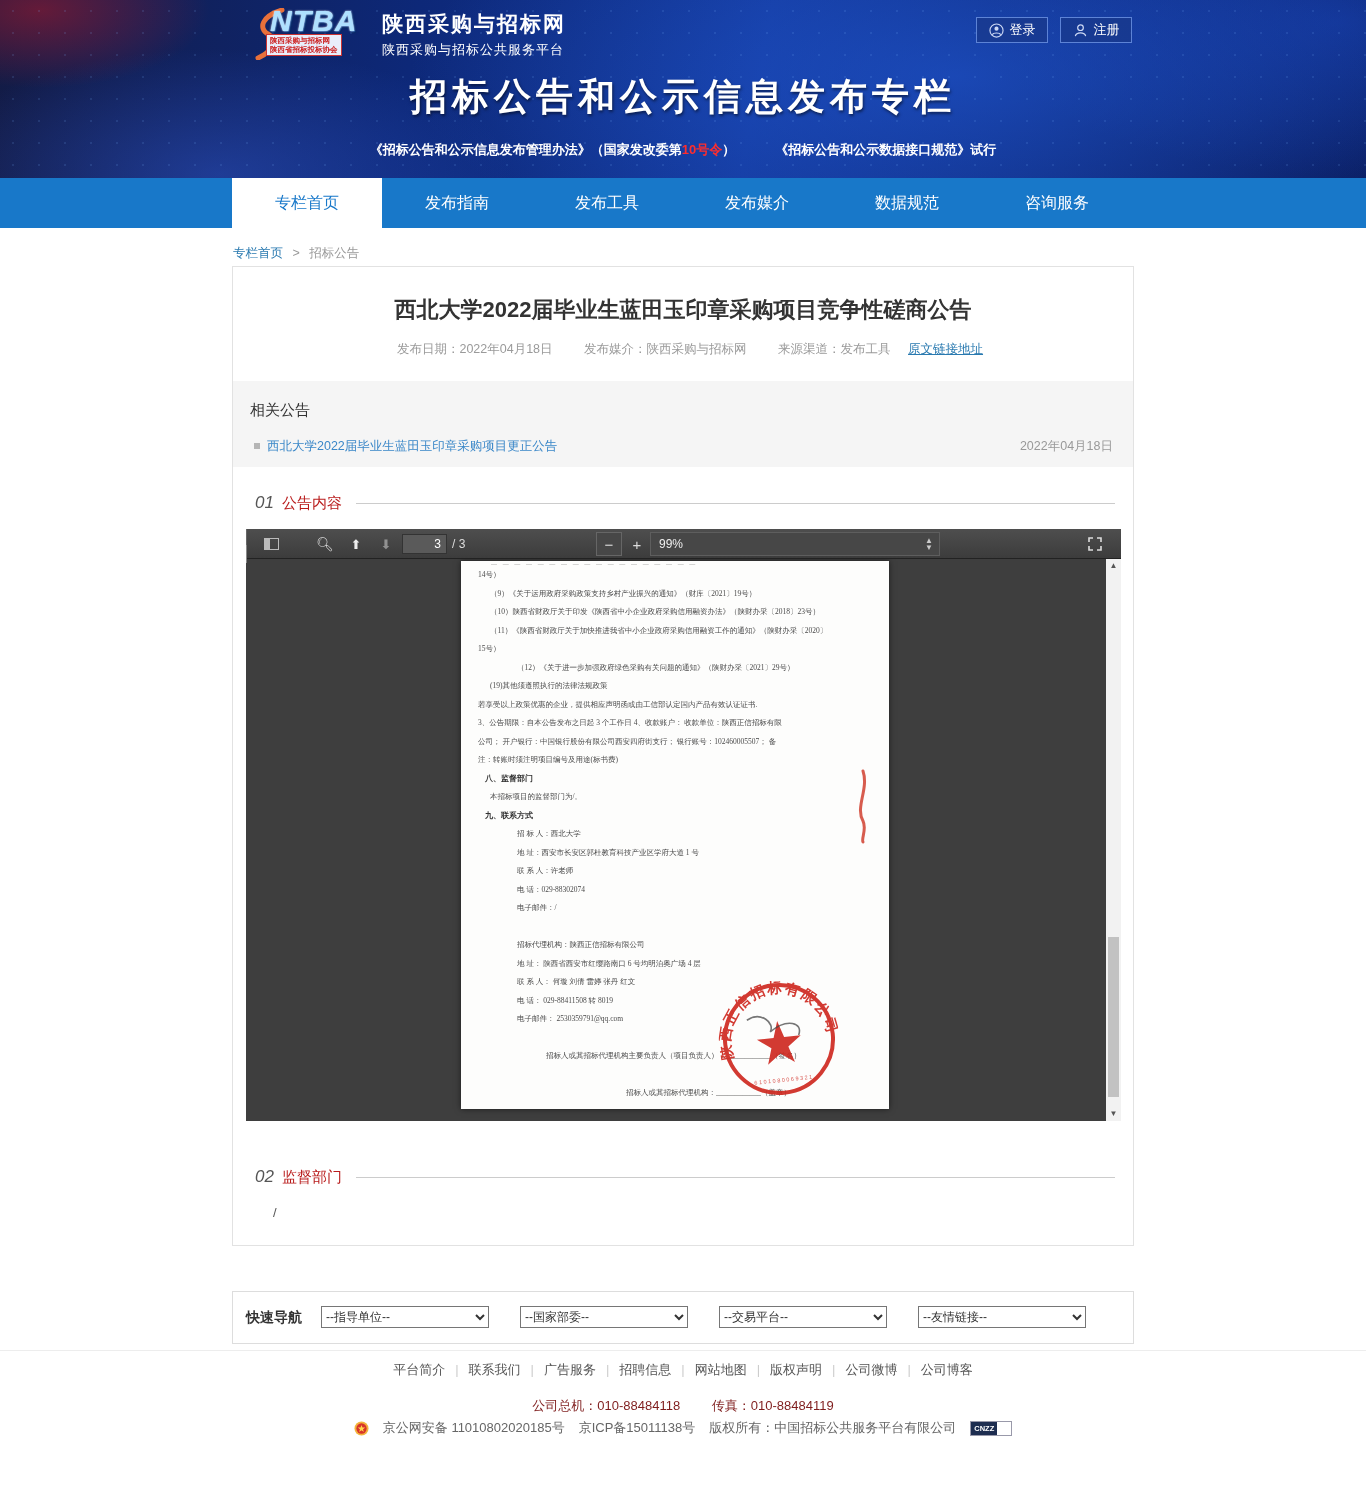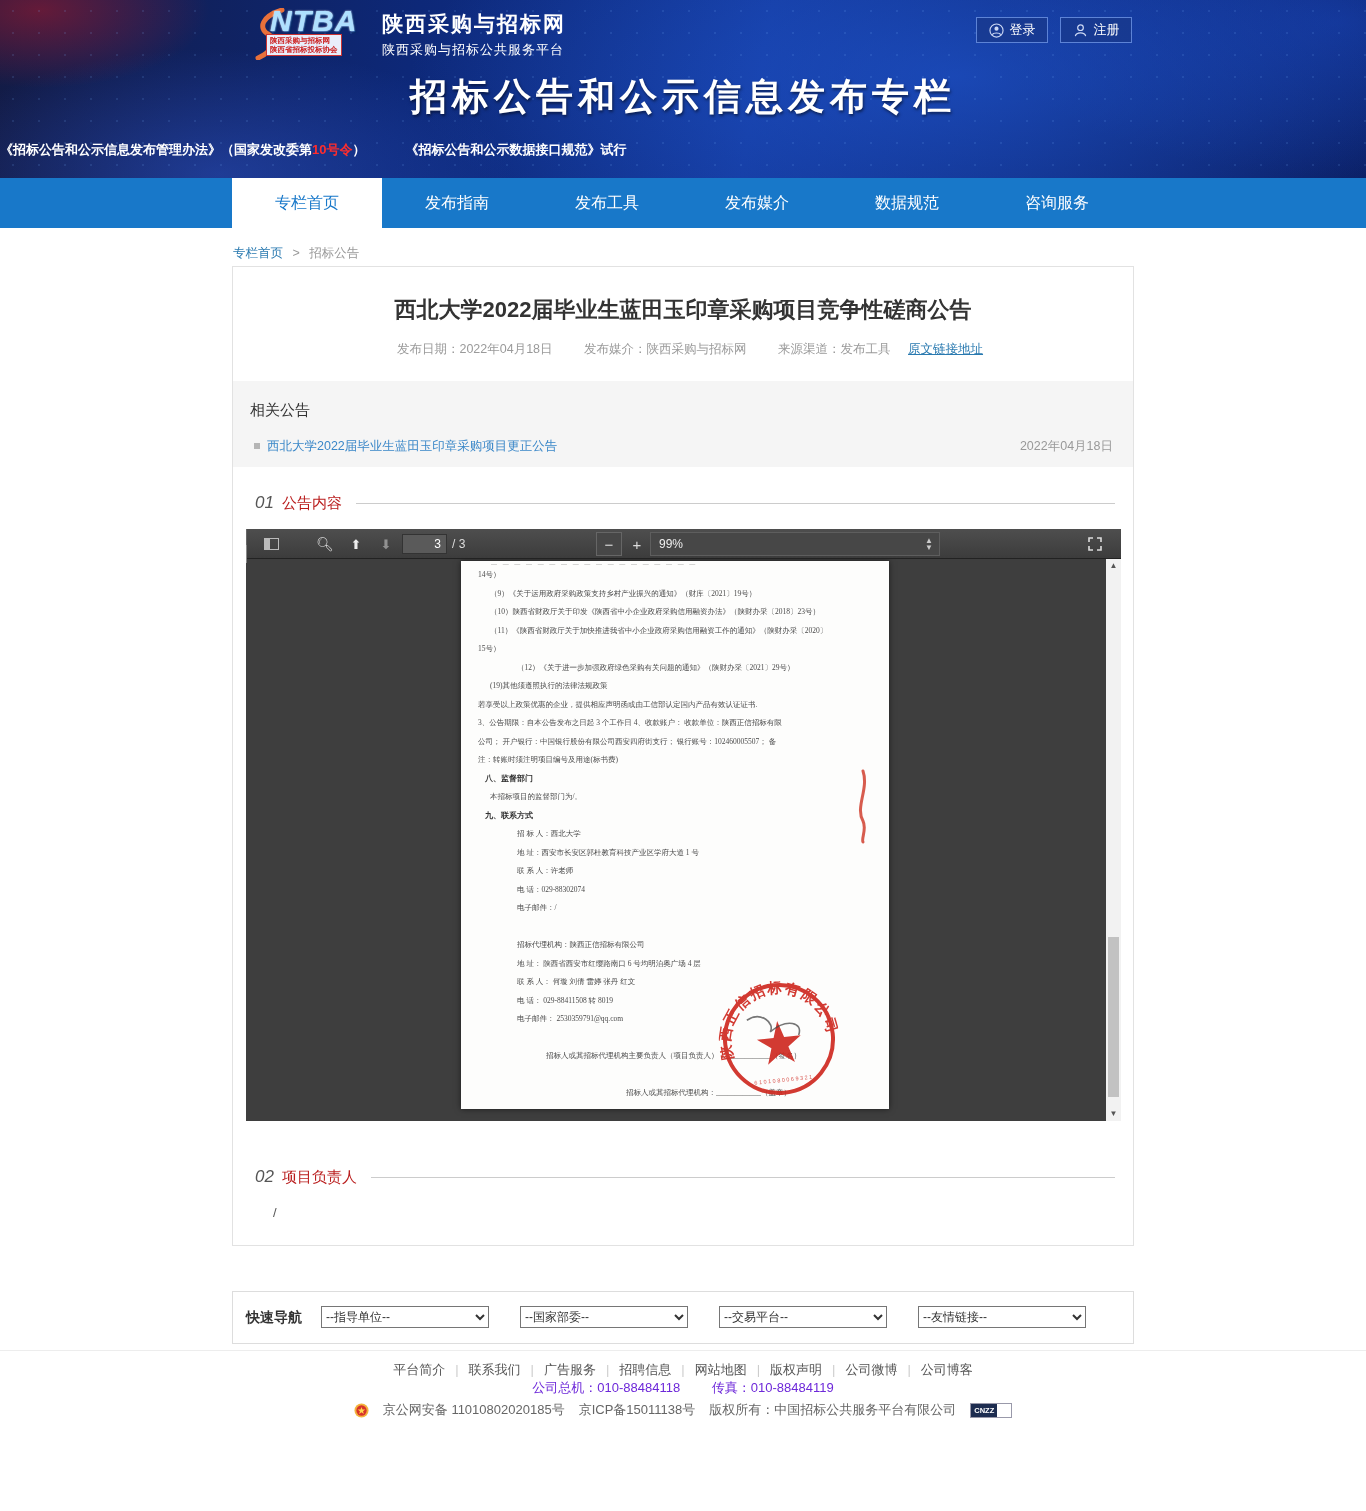--- a/index.html
+++ b/index.html
@@ -27,21 +27,21 @@
   .logo-badge { position:absolute; left:14px; top:26px; background:#e9eefb; border:1px solid #c33;
     color:#c22; font-size:7.5px; line-height:9px; padding:1px 3px; white-space:nowrap; font-weight:bold; }
   .logo-text { margin-left:10px; color:#fff; z-index:2; }
   .logo-title { font-size:21px; font-weight:bold; letter-spacing:2px; }
   .logo-sub { font-size:13px; margin-top:3px; letter-spacing:1px; }
   .auth { position:absolute; top:17px; right:234px; display:flex; gap:12px; z-index:2; }
   .auth-btn { display:flex; align-items:center; gap:6px; width:72px; height:26px; justify-content:center;
     background:rgba(25,55,135,.65); border:1px solid #5d83d6; color:#fff; font-size:13px; cursor:pointer; }
   .banner-title { position:absolute; top:72px; left:0; width:100%; text-align:center; color:#fff;
     font-size:37px; font-weight:bold; letter-spacing:5px; z-index:2; text-shadow:1px 2px 3px rgba(0,0,0,.5); }
-  .banner-note { position:absolute; top:141px; left:0; width:100%; color:#fff;
+  .banner-note { position:absolute; top:141px; left:0; width:100%; text-align:center; color:#fff;
     font-size:13px; font-weight:bold; z-index:2; }
   .banner-note .red { color:#ff2d2d; }
   .banner-note .gap { display:inline-block; width:40px; }
 
   
   .nav { position:absolute; top:178px; left:0; width:1366px; height:50px; background:#1878c9; }
   .nav-inner { position:absolute; left:232px; top:0; height:50px; display:flex; }
   .nav-tab { width:150px; height:50px; line-height:50px; text-align:center; color:#fff; font-size:16px; cursor:pointer; }
   .nav-tab.active { background:#fff; color:#1878c9; }
 
@@ -123,21 +123,21 @@
     border:1px solid #ddd; background:#fff; }
   .qn-label { position:absolute; left:13px; top:17px; font-size:14px; font-weight:bold; color:#333; }
   .qn-selects { position:absolute; left:88px; top:14px; width:800px; display:flex; gap:31px; }
   .qn-selects select { width:168px; height:22px; font-size:12px; color:#333; border:1px solid #767676; background:#fff; }
 
   
   .footer { position:absolute; top:1350px; left:0; width:1366px; border-top:1px solid #ededed; }
   .f-links { margin-top:10px; text-align:center; font-size:13px; color:#555; }
   .f-links a { color:#555; text-decoration:none; margin:0 10px; cursor:pointer; }
   .f-links .fsep { color:#ccc; }
-  .f-phone { margin-top:0; text-align:center; font-size:13px; color:#6d28d9; }
+  .f-phone { margin-top:18px; text-align:center; font-size:13px; color:#7f1d1d; }
   .f-phone span { margin:0 14px; }
   .f-bottom { margin-top:4px; text-align:center; font-size:13px; color:#666; display:flex;
     justify-content:center; align-items:center; gap:14px; }
   .badge-police { display:inline-flex; }
   .cnzz { display:inline-flex; width:42px; height:15px; border:1px solid #99a;flex-direction:column; }
   .cnzz-l { width:26px; background:#1d2d50; color:#fff; font-size:7.5px; line-height:13px; text-align:center; font-weight:bold; }
   .cnzz-r { flex:1; display:flex; flex-direction:column; }
   .cnzz-r i { flex:1; display:block; }
   .cnzz-r i:nth-child(1){ background:#2a9f6e; } .cnzz-r i:nth-child(2){ background:#fff; } .cnzz-r i:nth-child(3){ background:#d33; }
 </style>
@@ -312,21 +312,21 @@
         <div class="vscroll">
           <div class="vs-arrow vs-up">▲</div>
           <div class="vs-thumb"></div>
           <div class="vs-arrow vs-down">▼</div>
         </div>
       </div>
     </div>
 
     <div class="sec-head" style="top:900px;">
       <span class="sec-num">02</span>
-      <span class="sec-title">项目负责人</span>
+      <span class="sec-title">监督部门</span>
       <span class="sec-line"></span>
     </div>
     <div class="sec2-content" style="top:938px;">/</div>
   </div>
 
   <div class="quicknav">
     <div class="qn-label">快速导航</div>
     <div class="qn-selects">
         <select><option>--指导单位--</option></select>
         <select><option>--国家部委--</option></select>

